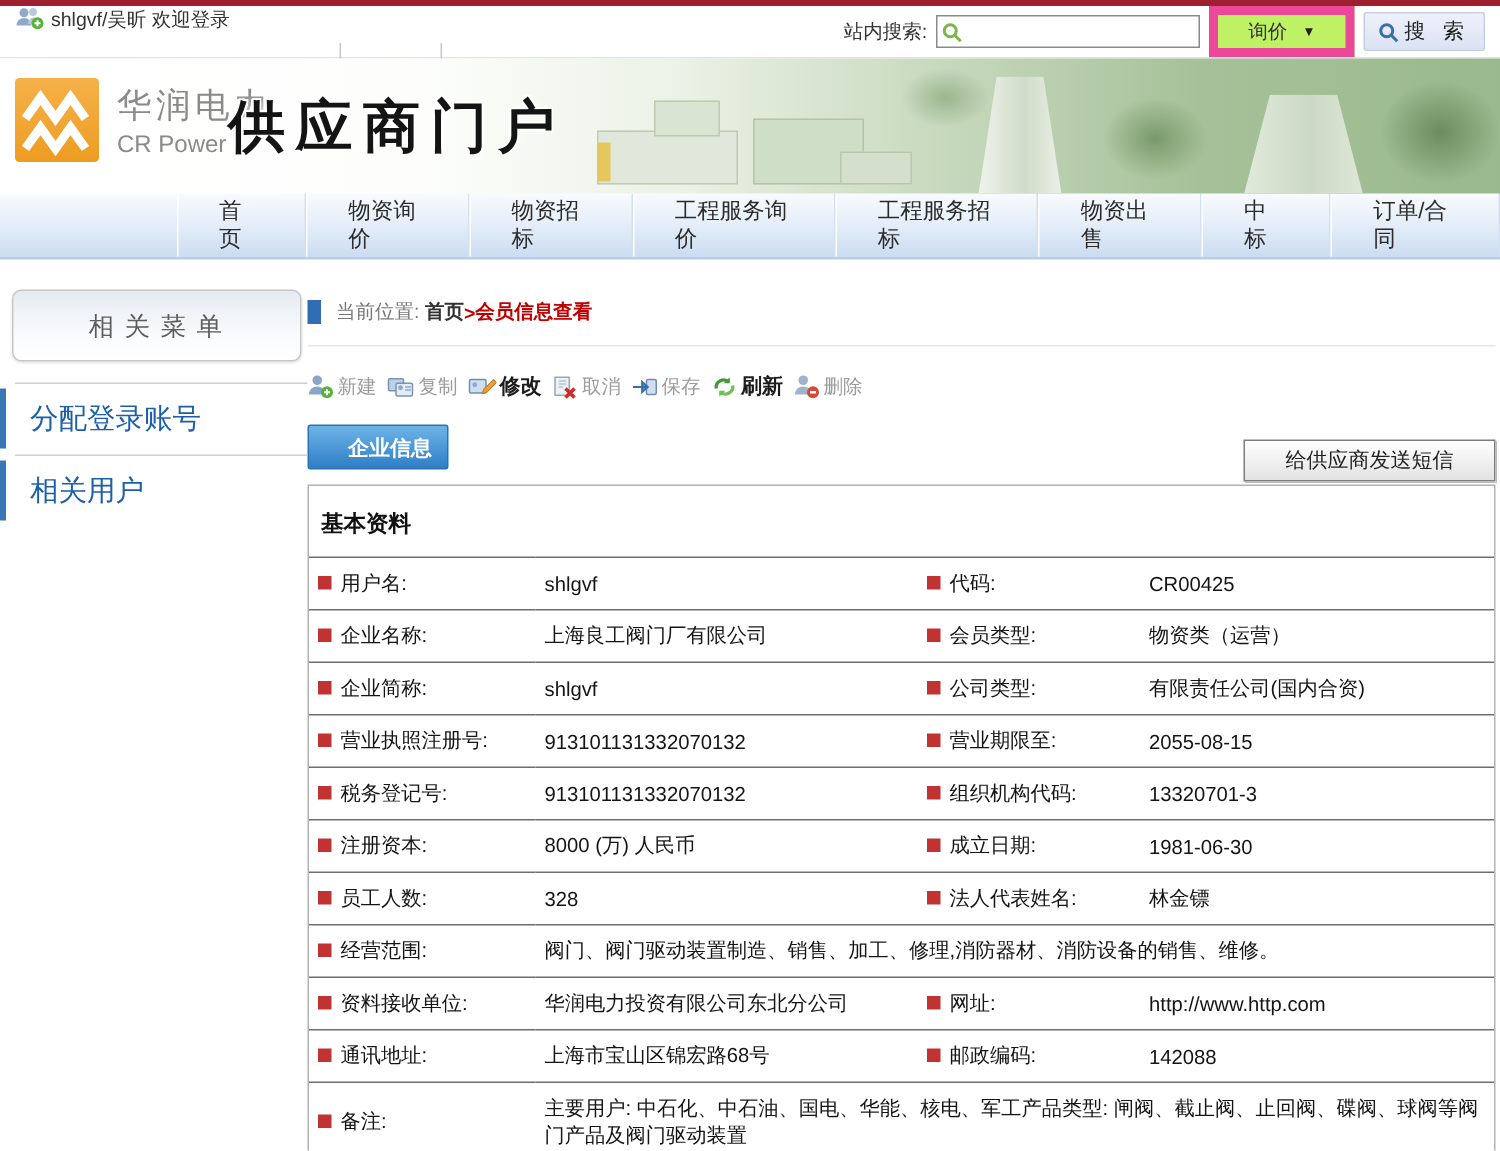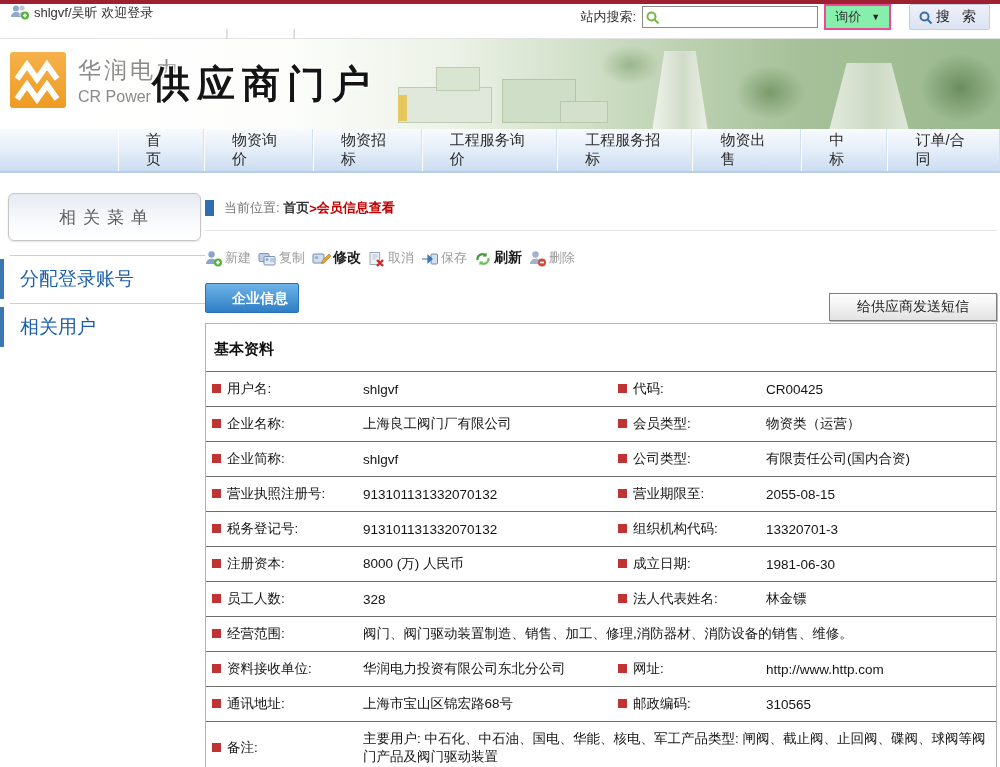--- a/index.html
+++ b/index.html
@@ -9,26 +9,26 @@
   .topbar{height:34px;display:flex;align-items:flex-start;padding:0 10px;font-size:13px;color:#333;
     border-bottom:1px solid #e3e3e3;}
   .topbar .users-ico{margin-right:4px;display:inline-flex;}
   .top-links{display:flex;align-items:center;margin-left:8px;color:#9a9a9a;}
   .top-links .lnk{color:#9a9a9a;cursor:pointer;padding:0 6px;margin-top:40px;}
   .top-links .div{color:#c9c9c9;}
   .top-right{margin-left:auto;display:flex;align-items:center;gap:6px;}
   .search-wrap{position:relative;}
   .search-wrap input{width:148px;height:20px;border:1px solid #8a8a8a;padding:0 4px 0 22px;font-size:12px;}
   .search-wrap .mag{position:absolute;left:4px;top:3px;}
-  .cat-select{border:2px solid #ec4899;height:22px;display:flex;align-items:center;gap:10px;
-    padding:0 9px;font-size:13px;background:#86efac;cursor:pointer;}
+  .cat-select{border:6px solid #ec4899;height:22px;display:flex;align-items:center;gap:10px;
+    padding:0 20px;font-size:13px;background:#bef264;cursor:pointer;}
   .caret{font-size:9px;color:#222;}
   .search-btn{display:flex;align-items:center;gap:3px;background:linear-gradient(#eef1fa,#dbe2f2);
     border:1px solid #c3cde4;border-radius:2px;height:24px;padding:0 9px;font-size:14px;color:#222;
-    letter-spacing:4px;cursor:pointer;margin-left:12px;}
+    letter-spacing:4px;cursor:pointer;}
   
   .banner{position:relative;height:90px;overflow:hidden;
     background:linear-gradient(to right,#ffffff 0%,#fdfefc 28%,#ecf2e7 45%,#c9dabf 62%,#a6c199 80%,#9ab98e 100%);}
   .bp{position:absolute;}
   .bld1{left:398px;top:48px;width:92px;height:34px;background:#dfe8da;border:1px solid #bccbb1;}
   .bld2{left:502px;top:40px;width:72px;height:42px;background:#cfdec6;border:1px solid #b3c4a7;}
   .bld3{left:436px;top:28px;width:42px;height:22px;background:#d9e4d1;border:1px solid #bccbb1;}
   .bld4{left:398px;top:56px;width:9px;height:26px;background:#e6c75d;}
   .bld5{left:560px;top:62px;width:46px;height:20px;background:#d4e0cb;border:1px solid #b8c8ac;}
   .tower1{left:650px;top:12px;width:60px;height:78px;opacity:.95;
@@ -319,21 +319,21 @@
             <tr>
               <td class="lbl"><span class="bullet"></span>资料接收单位:</td>
               <td class="v1">华润电力投资有限公司东北分公司</td>
               <td class="lbl lbl2"><span class="bullet"></span>网址:</td>
               <td>http://www.http.com</td>
             </tr>
             <tr>
               <td class="lbl"><span class="bullet"></span>通讯地址:</td>
               <td class="v1">上海市宝山区锦宏路68号</td>
               <td class="lbl lbl2"><span class="bullet"></span>邮政编码:</td>
-              <td>310565</td>
+              <td>142088</td>
             </tr>
             <tr>
               <td class="lbl"><span class="bullet"></span>备注:</td>
               <td colspan="3">主要用户: 中石化、中石油、国电、华能、核电、军工产品类型: 闸阀、截止阀、止回阀、碟阀、球阀等阀门产品及阀门驱动装置</td>
             </tr>
           </tbody>
         </table>
     </div>
   </div>
 </div>

